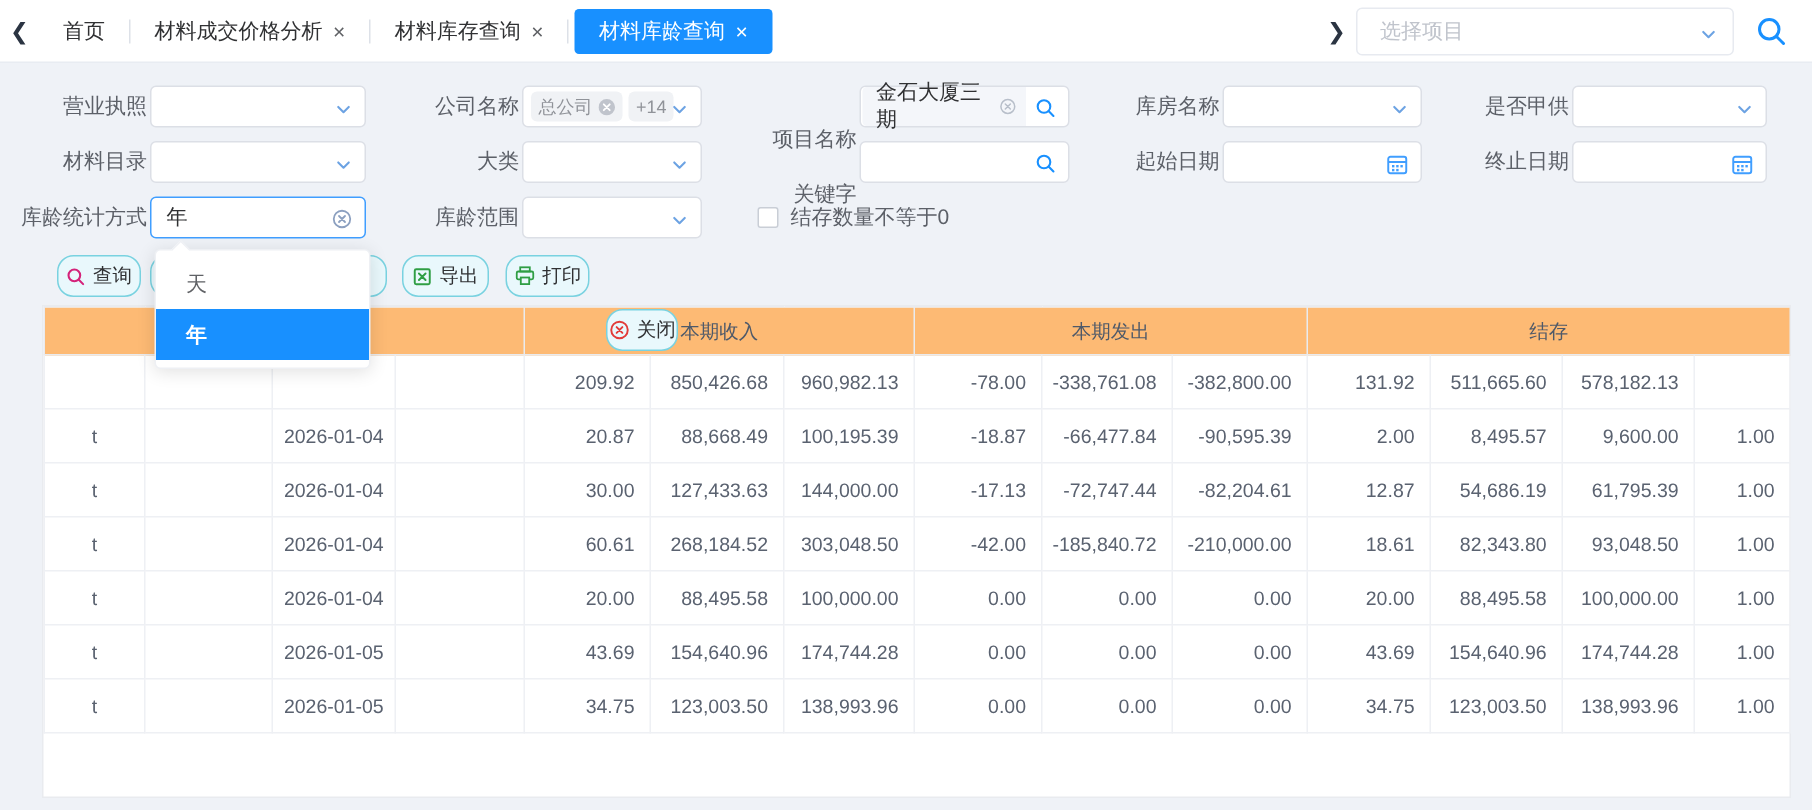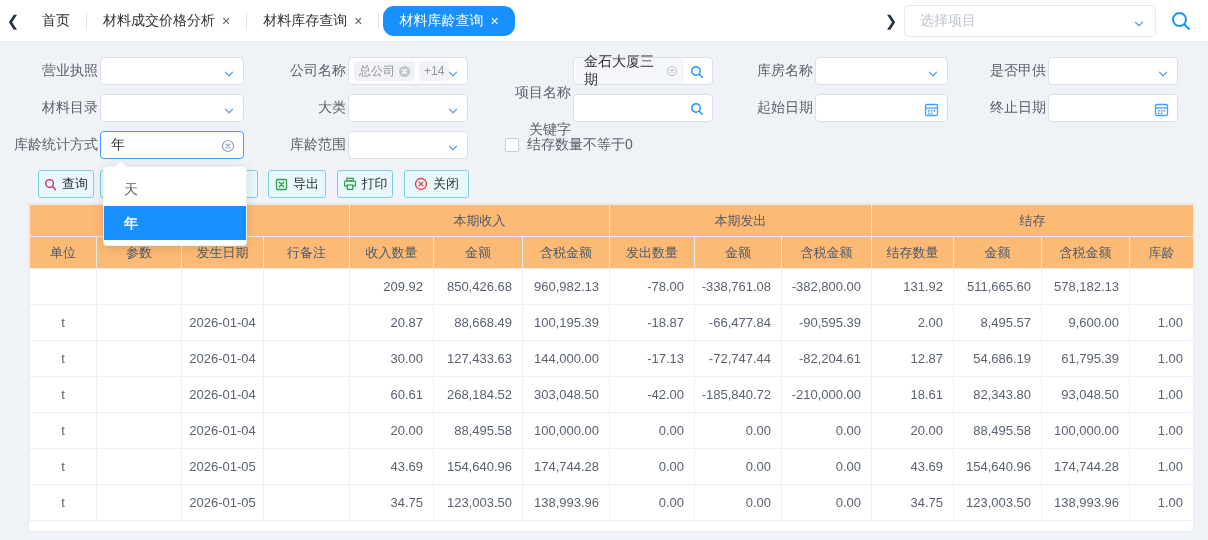--- a/index.html
+++ b/index.html
@@ -8,21 +8,21 @@
   .screen { position:relative; width:1208px; height:540px; background:#eff2f7; overflow:hidden; }
 
   
   .tabbar { position:absolute; left:0; top:0; width:1208px; height:42px; background:#fff;
             border-bottom:1px solid #e8ecf2; display:flex; align-items:center; }
   .nav-chev { width:26px; text-align:center; font-size:15px; font-weight:bold; color:#2b3442; cursor:pointer; }
   .tabs { display:flex; align-items:center; height:100%; }
   .tab { display:flex; align-items:center; height:30px; padding:0 16px; font-size:14px; color:#303133;
          cursor:pointer; white-space:nowrap; }
   .tab .tab-close { margin-left:7px; font-size:14px; color:#606266; line-height:1; }
-  .tab.active { background:#1890ff; color:#fff; border-radius:11px; margin:0 4px; }
+  .tab.active { background:#1890ff; color:#fff; border-radius:3px; margin:0 4px; }
   .tab.active .tab-close { color:#fff; }
   .tab-sep { width:1px; height:16px; background:#dde1e8; }
   .tabbar-right { position:absolute; right:0; top:0; height:42px; display:flex; align-items:center; }
   .proj-select { position:relative; width:252px; height:32px; background:#fff; border:1px solid #e7eaf0;
                  border-radius:4px; display:flex; align-items:center; padding:0 30px 0 15px; margin-right:10px; }
   .proj-select .ph { font-size:14px; color:#c0c4cc; }
   .proj-select .chev { position:absolute; right:10px; top:10px; }
   .top-search { width:30px; display:flex; align-items:center; justify-content:center; margin-right:12px; cursor:pointer; }
 
   
@@ -47,21 +47,21 @@
              font-size:14px; color:#303133; }
   .fbox.with-end { padding-right:28px; }
   .fval { font-size:14px; color:#303133; padding-left:10px; }
   .checkbox-field { position:absolute; left:505px; top:131px; height:28px; display:flex; align-items:center; cursor:pointer; }
   .cbx { width:14px; height:14px; background:#fff; border:1px solid #c9ced6; border-radius:2px; }
   .cbx-label { font-size:14px; color:#5c6068; margin-left:8px; }
 
   
   .toolbar { position:absolute; left:0; top:170px; height:28px; z-index:1; }
   .btn { position:absolute; top:0; height:28px; display:flex; align-items:center; justify-content:center; gap:5px;
-         background:#e9f8fc; border:1px solid #79d2e0; border-radius:3px; font-size:13px; color:#303133;
+         background:#e9f8fc; border:1px solid #79d2e0; border-radius:11px; font-size:13px; color:#303133;
          cursor:pointer; white-space:nowrap; }
 
   
   .dropdown { position:absolute; left:103px; top:166px; width:144px; background:#fff; border-radius:4px;
               box-shadow:0 2px 12px rgba(0,0,0,.12); border:1px solid #eef0f4; padding:5px 0; z-index:50; }
   .dropdown .arrow { position:absolute; left:12px; top:-5px; width:9px; height:9px; background:#fff;
                      transform:rotate(45deg); border-left:1px solid #eef0f4; border-top:1px solid #eef0f4; }
   .dd-item { height:34px; line-height:34px; padding-left:20px; font-size:14px; color:#606266; cursor:pointer; }
   .dd-item.selected { background:#1890ff; color:#fff; font-weight:bold; }
 
@@ -275,21 +275,21 @@
       <span>导出</span>
     </div>
     <div class="btn" style="left:337px; width:56px;">
       <svg width="14" height="14" viewBox="0 0 14 14">
           <rect x="3.8" y="1.2" width="6.4" height="2.8" fill="none" stroke="#2f9e44" stroke-width="1.2"></rect>
           <rect x="1.5" y="4" width="11" height="5.2" rx="1" fill="none" stroke="#2f9e44" stroke-width="1.2"></rect>
           <rect x="4.2" y="8" width="5.6" height="4.4" fill="#e9f8fc" stroke="#2f9e44" stroke-width="1.2"></rect>
         </svg>
       <span>打印</span>
     </div>
-    <div class="btn" style="left:404px; width:65px;">
+    <div class="btn" style="left:404px; width:48px;margin-top:36px;">
       <svg width="14" height="14" viewBox="0 0 14 14">
           <circle cx="7" cy="7" r="5.5" fill="none" stroke="#e23c39" stroke-width="1.3"></circle>
           <path d="M5.1 5.1 L8.9 8.9 M8.9 5.1 L5.1 8.9" stroke="#e23c39" stroke-width="1.3" stroke-linecap="round"></path>
         </svg>
       <span>关闭</span>
     </div>
   </div>
 
   <div class="dropdown" id="dropdown">
     <div class="arrow"></div>
@@ -315,36 +315,20 @@
           <col style="width: 88px;">
           <col style="width: 64px;">
         </colgroup>
       <thead id="grid-head">
           <tr>
             <th colspan="4"></th>
             <th colspan="3">本期收入</th>
             <th colspan="3">本期发出</th>
             <th colspan="4">结存</th>
           </tr>
-          <tr>
-            <th>单位</th>
-            <th>参数</th>
-            <th>发生日期</th>
-            <th>行备注</th>
-            <th>收入数量</th>
-            <th>金额</th>
-            <th>含税金额</th>
-            <th>发出数量</th>
-            <th>金额</th>
-            <th>含税金额</th>
-            <th>结存数量</th>
-            <th>金额</th>
-            <th>含税金额</th>
-            <th>库龄</th>
-          </tr>
         </thead>
       <tbody id="grid-body">
           <tr>
             <td class="al-c"></td>
             <td class="al-c"></td>
             <td class="al-c"></td>
             <td class="al-l"></td>
             <td class="al-r">209.92</td>
             <td class="al-r">850,426.68</td>
             <td class="al-r">960,982.13</td>

